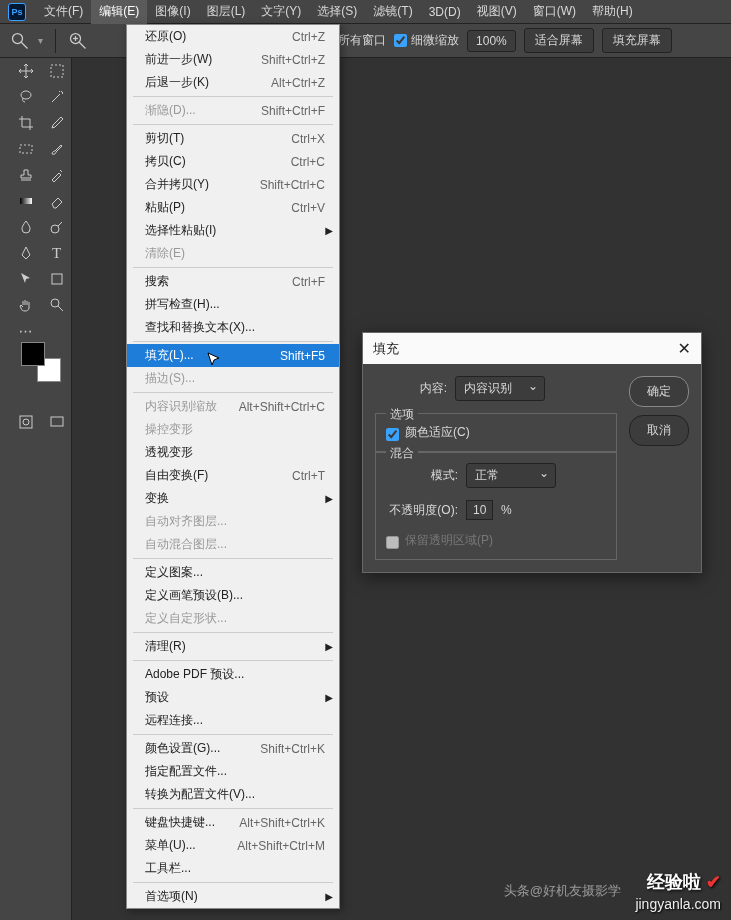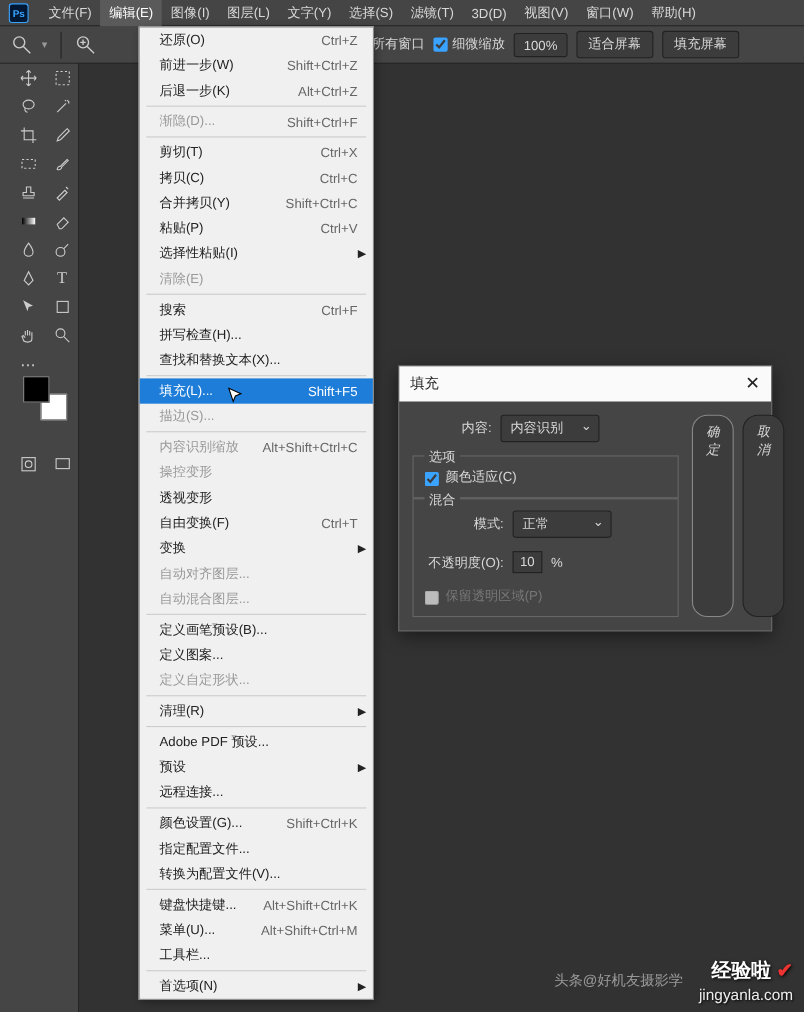--- a/index.html
+++ b/index.html
@@ -29,21 +29,21 @@
 .dd-item.highlight { background: #1e7dd8; color: #fff; }
 .dd-sep { height: 1px; background: #ccc; margin: 2px 6px; }
 .dd-shortcut { color: #666; font-size: 12px; }
 .dd-item.highlight .dd-shortcut { color: #fff; }
 .dd-arrow { position: absolute; right: 6px; font-size: 10px; }
 .dialog { position: absolute; left: 362px; top: 332px; width: 340px; background: #454545; border: 1px solid #686868; box-shadow: 0 4px 16px rgba(0,0,0,0.5); }
 .dlg-title { background: #fafafa; color: #222; padding: 6px 10px; font-size: 13px; display: flex; justify-content: space-between; align-items: center; }
 .dlg-close { font-size: 16px; cursor: pointer; }
 .dlg-body { padding: 12px; display: flex; gap: 12px; }
 .dlg-left { flex: 1; }
-.dlg-right { width: 60px; display: flex; flex-direction: row; gap: 8px; font-style: italic; }
+.dlg-right { width: 60px; display: flex; flex-direction: column; gap: 8px; }
 .dlg-row { display: flex; align-items: center; gap: 8px; margin-bottom: 12px; font-size: 12px; color: #d8d8d8; }
 .dlg-label { text-align: right; min-width: 72px; }
 .dlg-select { background: #3c3c3c; border: 1px solid #222; color: #d8d8d8; padding: 3px 20px 3px 8px; font-size: 12px; border-radius: 3px; position: relative; min-width: 90px; }
 .dlg-select::after { content: "⌄"; position: absolute; right: 6px; top: 2px; }
 .dlg-btn { background: #3c3c3c; border: 1px solid #222; color: #d8d8d8; padding: 6px 12px; font-size: 12px; border-radius: 14px; cursor: pointer; text-align: center; }
 .dlg-btn.primary { border: 1px solid #888; }
 .fieldset { border: 1px solid #666; padding: 10px; margin-bottom: 0; position: relative; }
 .fs-legend { position: absolute; top: -8px; left: 10px; background: #454545; padding: 0 4px; font-size: 12px; color: #d8d8d8; }
 .dlg-check { display: flex; align-items: flex-end; gap: 6px; font-size: 12px; color: #d8d8d8; }
 .dlg-check input { accent-color: #3aa3ff; }
@@ -315,24 +315,24 @@
       <span class="dd-arrow">▶</span>
     </div>
     <div class="dd-item disabled">
       <span>自动对齐图层...</span>
     </div>
     <div class="dd-item disabled">
       <span>自动混合图层...</span>
     </div>
     <div class="dd-sep"></div>
     <div class="dd-item">
+      <span>定义图案...</span>
+    </div>
+    <div class="dd-item">
       <span>定义画笔预设(B)...</span>
-    </div>
-    <div class="dd-item">
-      <span>定义图案...</span>
     </div>
     <div class="dd-item disabled">
       <span>定义自定形状...</span>
     </div>
     <div class="dd-sep"></div>
     <div class="dd-item">
       <span>清理(R)</span>
       <span class="dd-arrow">▶</span>
     </div>
     <div class="dd-sep"></div>

